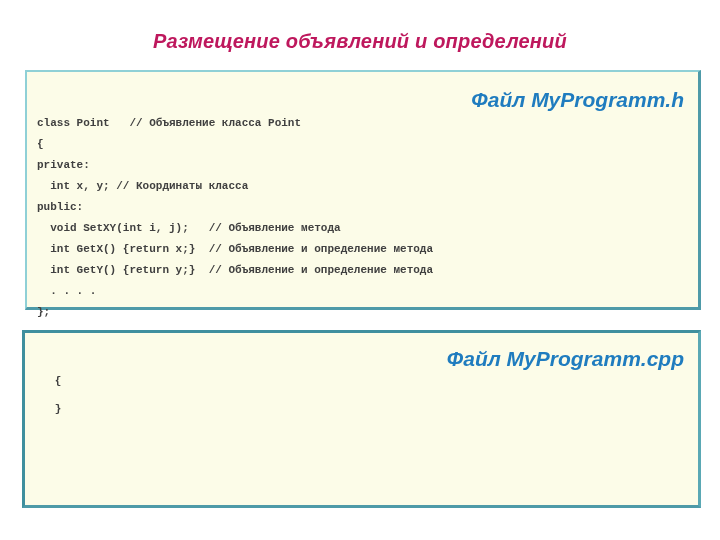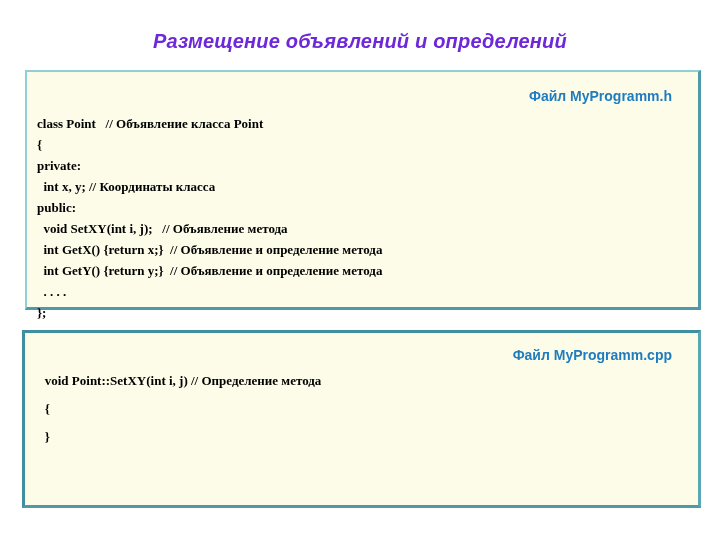--- a/index.html
+++ b/index.html
@@ -25,21 +25,21 @@
   .slide-title {
     position: absolute;
     left: 0;
     top: 30px;
     width: 720px;
     text-align: center;
     font-family: "Liberation Sans", sans-serif;
     font-style: italic;
     font-weight: bold;
     font-size: 20px;
-    color: #6d28d9;
+    color: #be185d;
     letter-spacing: 0.2px;
   }
 
   .code-box {
     position: absolute;
     background: #fcfce8;
     box-sizing: border-box;
   }
 
   
@@ -61,37 +61,38 @@
     width: 679px;
     height: 178px;
     border-top: 3px solid #3f8f9e;
     border-left: 3px solid #3f8f9e;
     border-right: 3px solid #5aa8b4;
     border-bottom: 3px solid #4e9aa8;
   }
 
   .file-label {
     position: absolute;
-    right: 26px;
+    right: 14px;
     font-family: "Liberation Sans", sans-serif;
+    font-style: italic;
     font-weight: bold;
-    font-size: 14px;
+    font-size: 21px;
     color: #1f7cbf;
     white-space: pre;
   }
 
   #box-header .file-label { top: 16px; }
   #box-cpp .file-label { top: 14px; }
 
   .code-lines {
     position: absolute;
-    font-family: Liberation Serif, serif;
+    font-family: Liberation Mono, monospace;
     font-weight: bold;
-    font-size: 13px;
-    color: #000000;
+    font-size: 11px;
+    color: #404040;
     white-space: pre;
   }
 
   #box-header .code-lines {
     left: 10px;
     top: 41px;
     line-height: 21px;
   }
 
   #box-cpp .code-lines {
@@ -112,16 +113,16 @@
 
   <div class="slide-title">Размещение объявлений и определений</div>
 
   <div class="code-box" id="box-header">
     <div class="file-label">Файл MyProgramm.h</div>
     <div class="code-lines" id="lines-header"><span class="code-line">class Point   // Объявление класса Point</span><span class="code-line">{</span><span class="code-line">private:</span><span class="code-line">  int x, y; // Координаты класса</span><span class="code-line">public:</span><span class="code-line">  void SetXY(int i, j);   // Объявление метода</span><span class="code-line">  int GetX() {return x;}  // Объявление и определение метода</span><span class="code-line">  int GetY() {return y;}  // Объявление и определение метода</span><span class="code-line">  . . . .</span><span class="code-line">};</span></div>
   </div>
 
   <div class="code-box" id="box-cpp">
     <div class="file-label">Файл MyProgramm.cpp</div>
-    <div class="code-lines" id="lines-cpp"><span class="code-line">   void Point::SetXY(int i, j) // Определение метода</span><span class="code-line">   {</span><span class="code-line">   }</span></div>
+    <div class="code-lines" id="lines-cpp"><span class="code-line">   {</span><span class="code-line">   }</span></div>
   </div>
 
 </div>
 
 </body></html>

